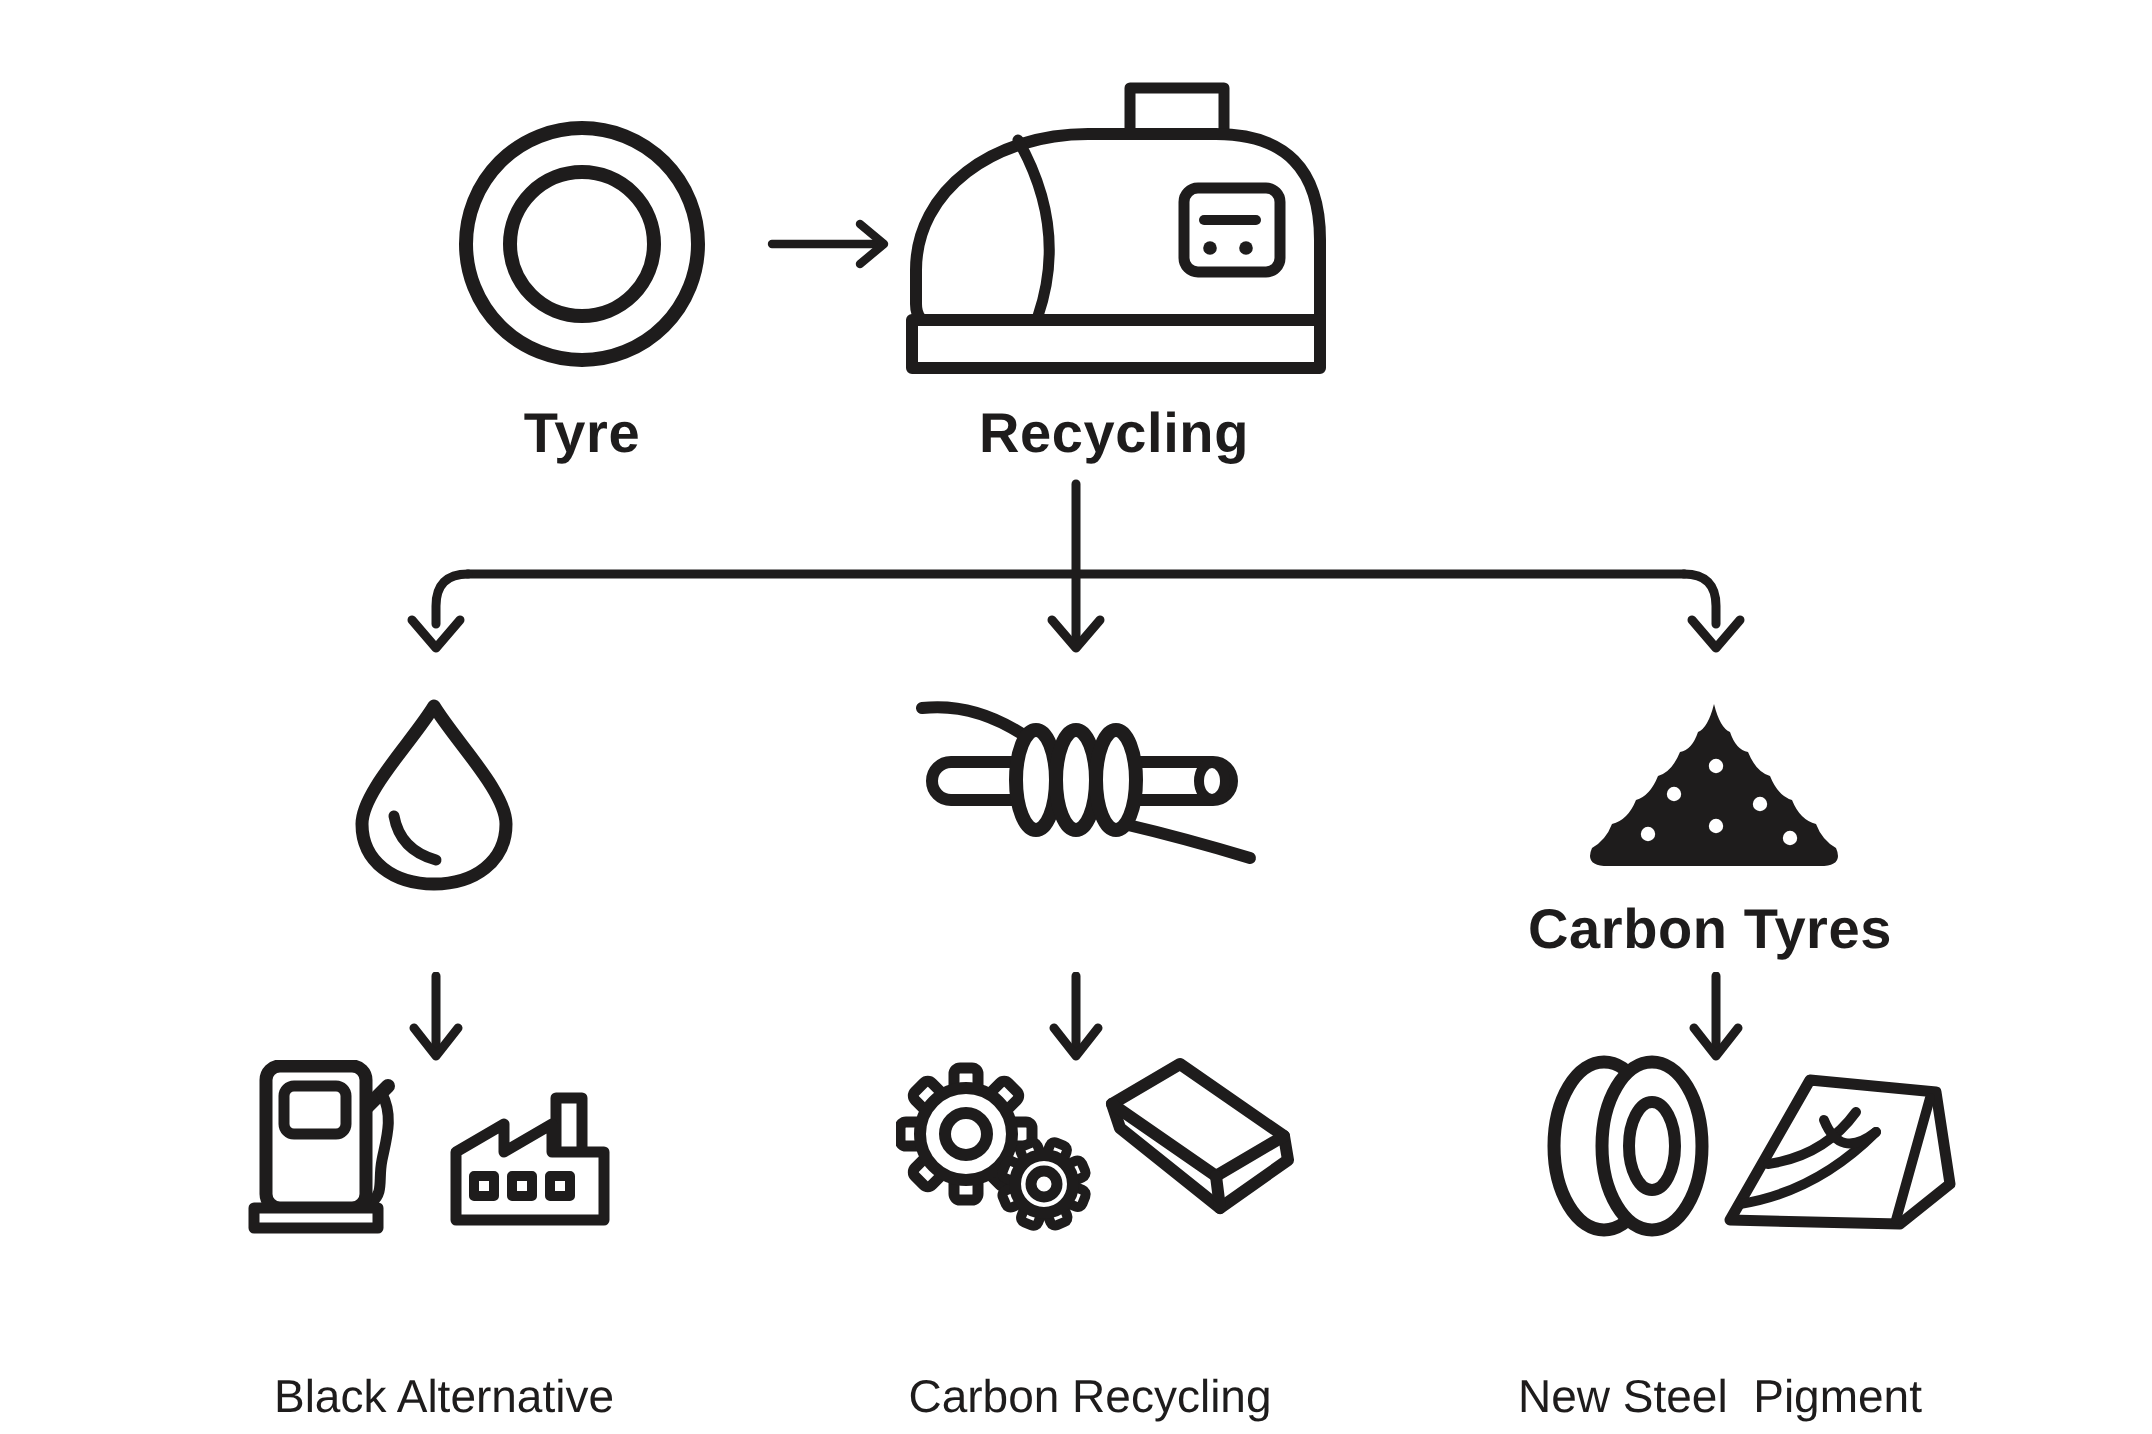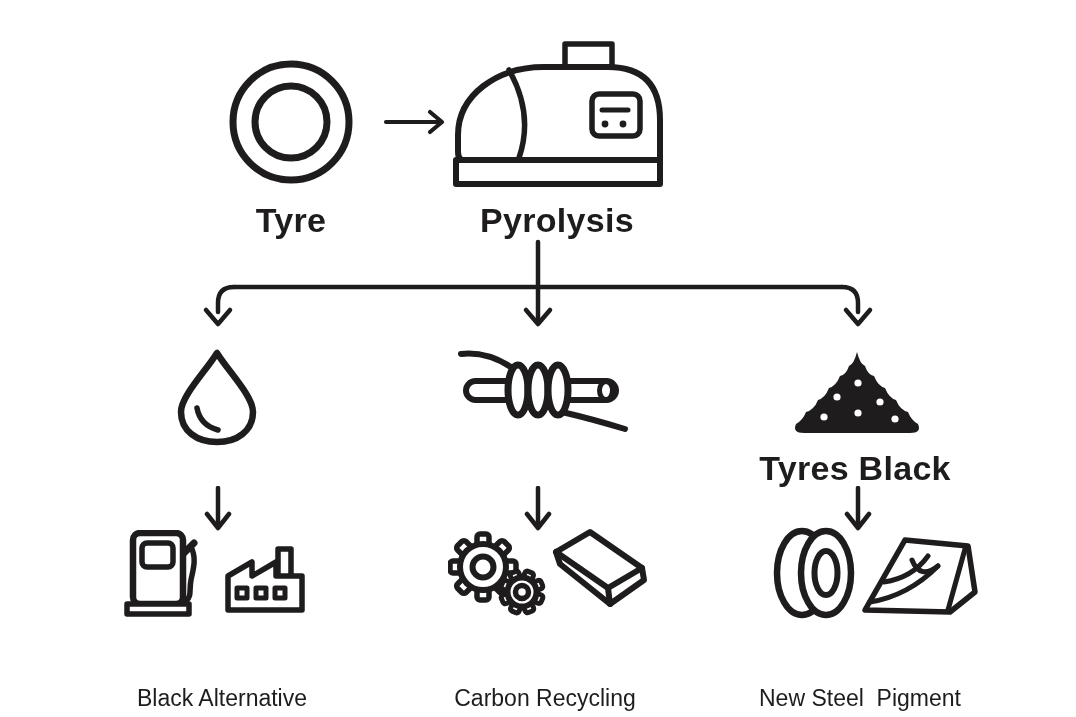--- a/index.html
+++ b/index.html
@@ -1,21 +1,21 @@
 <!DOCTYPE html>
 <html><head>
 <meta charset="utf-8">
 <style>
   html,body{margin:0;padding:0;background:#ffffff;}
   .stage{
     position:relative;width:1076px;height:717px;background:#ffffff;
     font-family:"Liberation Sans",sans-serif;color:#1e1c1c;overflow:hidden;
   }
   .abs{position:absolute;}
-  .node-label{font-weight:700;font-size:34px;text-align:center;width:220px;letter-spacing:.3px;}
+  .node-label{font-weight:700;font-size:28px;text-align:center;width:220px;letter-spacing:.3px;}
   .app-text{font-size:23px;line-height:30px;text-align:center;white-space:pre-wrap;}
   svg{display:block;}
   .ln{stroke:#1e1c1c;fill:none;stroke-linecap:round;stroke-linejoin:round;}
   .fw{stroke:#1e1c1c;fill:#ffffff;stroke-linejoin:round;}
   .fk{fill:#1e1c1c;stroke:none;}
   .dot{fill:#ffffff;stroke:none;}
 </style>
 </head>
 <body>
 
@@ -36,21 +36,21 @@
     <path class="fw" d="M 92 27 H 156 Q 208 27 208 80 V 122 H 16 Q 6 122 6 112 V 95 C 6 55 45 27 92 27 Z" stroke-width="6"></path>
     <path class="ln" d="M 57 30 Q 82 74 67 118" stroke-width="5.5"></path>
     <rect class="fw" x="140" y="54" width="48" height="42" rx="7" stroke-width="5.5"></rect>
     <path class="ln" d="M 150 70 H 176" stroke-width="5"></path>
     <circle class="fk" cx="153" cy="84" r="3.4"></circle>
     <circle class="fk" cx="171" cy="84" r="3.4"></circle>
     <rect class="fw" x="4" y="120" width="204" height="24" stroke-width="6"></rect>
   </svg>
 
   <div class="abs node-label" style="left:181px;top:201px;">Tyre</div>
-  <div class="abs node-label" style="left:447px;top:201px;">Pyrolysis</div>
+  <div class="abs node-label" style="left:447px;top:201px;">Recycling</div>
 
   <svg class="abs" style="left:190px;top:238px;" width="700" height="100" viewBox="0 0 700 100">
     <path class="ln" d="M 348 4 V 84" stroke-width="4.5"></path>
     <path class="ln" d="M 336 72 L 348 86 L 360 72" stroke-width="4.5"></path>
     <path class="ln" d="M 44 49 H 652" stroke-width="4.5"></path>
     <path class="ln" d="M 44 49 Q 28 49 28 65 V 74" stroke-width="4.5"></path>
     <path class="ln" d="M 16 72 L 28 86 L 40 72" stroke-width="4.5"></path>
     <path class="ln" d="M 652 49 Q 668 49 668 65 V 74" stroke-width="4.5"></path>
     <path class="ln" d="M 656 72 L 668 86 L 680 72" stroke-width="4.5"></path>
   </svg>
@@ -73,21 +73,21 @@
   <svg class="abs" style="left:790px;top:346px;" width="135" height="92" viewBox="0 0 135 92">
     <path class="fk" d="M 14 87 Q 2 87 6 78 Q 13 74 16 66 Q 24 64 28 54 Q 35 52 39 42 Q 46 40 50 30 Q 56 29 59 20 Q 64 18 67 6 Q 70 18 75 20 Q 78 29 84 30 Q 88 40 95 42 Q 99 52 106 54 Q 110 64 118 66 Q 121 74 128 78 Q 132 87 120 87 Z"></path>
     <circle class="dot" cx="68" cy="37" r="3.6"></circle>
     <circle class="dot" cx="47" cy="51" r="3.6"></circle>
     <circle class="dot" cx="90" cy="56" r="3.6"></circle>
     <circle class="dot" cx="34" cy="71" r="3.6"></circle>
     <circle class="dot" cx="68" cy="67" r="3.6"></circle>
     <circle class="dot" cx="105" cy="73" r="3.6"></circle>
   </svg>
 
-  <div class="abs node-label" style="left:745px;top:449px;">Tyres Black</div>
+  <div class="abs node-label" style="left:745px;top:449px;">Carbon Tyres</div>
 
   <svg class="abs" style="left:204px;top:486px;" width="28" height="50" viewBox="0 0 28 50">
     <path class="ln" d="M 14 2 V 38" stroke-width="4.5"></path>
     <path class="ln" d="M 3 28 L 14 42 L 25 28" stroke-width="4.5"></path>
   </svg>
   <svg class="abs" style="left:524px;top:486px;" width="28" height="50" viewBox="0 0 28 50">
     <path class="ln" d="M 14 2 V 38" stroke-width="4.5"></path>
     <path class="ln" d="M 3 28 L 14 42 L 25 28" stroke-width="4.5"></path>
   </svg>
   <svg class="abs" style="left:844px;top:486px;" width="28" height="50" viewBox="0 0 28 50">

